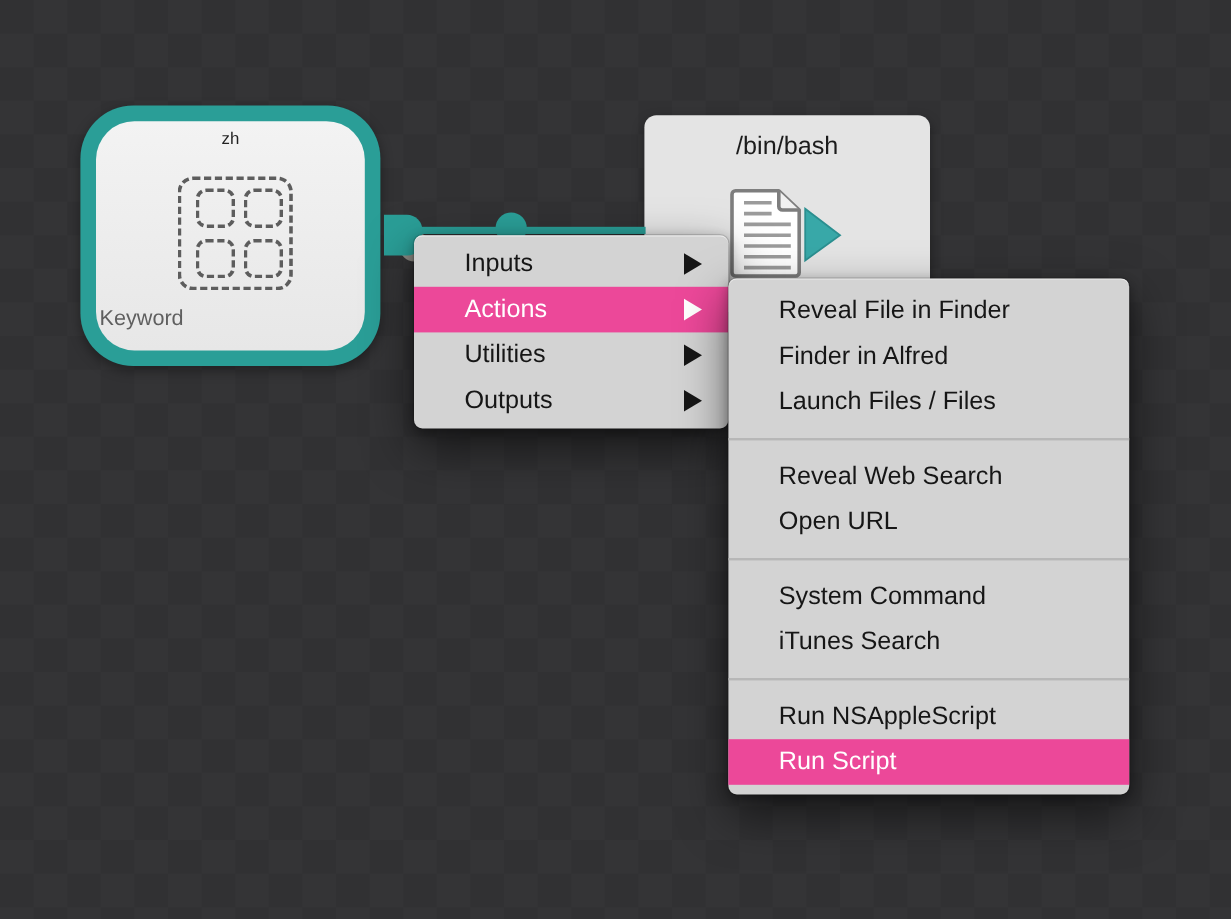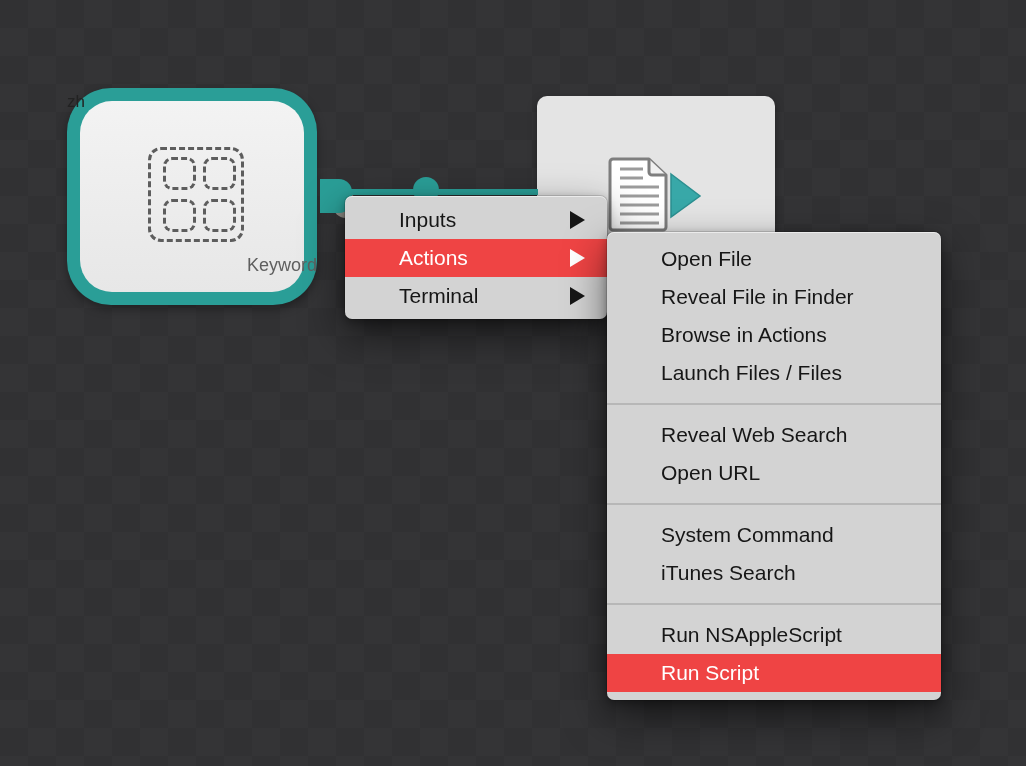--- a/index.html
+++ b/index.html
@@ -8,51 +8,51 @@
     position:relative;width:1026px;height:766px;overflow:hidden;
     background-color:#323233;
     background-image:repeating-conic-gradient(#343436 0% 25%, #313133 0% 50%);
     background-size:56px 56px;
   }
   .node{position:absolute;}
   
   .keyword-node{left:67px;top:88px;width:250px;height:217px;background:#2a9e97;
     border-radius:44px;box-shadow:0 4px 10px rgba(0,0,0,.35);z-index:2;}
   .node-inner{position:absolute;inset:13px;background:linear-gradient(#f3f3f3,#e7e7e7);border-radius:32px;}
-  .keyword-node .node-title{position:absolute;top:4px;left:0;right:0;text-align:left;
-    font-size:17px;color:#222;}
+  .keyword-node .node-title{position:absolute;top:19px;left:0;right:0;text-align:center;
+    font-size:14px;color:#222;}
   .kw-icon{position:absolute;left:81px;top:59px;width:90px;height:89px;
     border:3px dashed #5d5d5d;border-radius:13px;
     display:grid;grid-template-columns:27px 27px;gap:9px 13px;place-content:center;}
   .kw-cell{width:27px;height:27px;border:3px dashed #5d5d5d;border-radius:9px;}
-  .keyword-node .node-sub{position:absolute;top:167px;left:0;right:0;text-align:right;
-    font-size:18px;color:#5f5f5f;}
+  .keyword-node .node-sub{position:absolute;top:167px;left:0;right:0;text-align:left;
+    font-size:18px;color:#5f5f5f;padding-left:16px;}
   
   .nub-shadow{position:absolute;left:333px;top:193px;width:25px;height:25px;border-radius:50%;
     background:#8e8c86;z-index:3;}
   .nub{position:absolute;left:320px;top:179px;width:32px;height:34px;background:#2a9e97;
     border-radius:0 13px 13px 0;z-index:4;}
   .conn-line{position:absolute;left:340px;top:189px;width:198px;height:6px;background:#2a9e97;z-index:3;}
   .conn-dot{position:absolute;left:413px;top:177px;width:26px;height:26px;border-radius:50%;
     background:#2a9e97;z-index:3;}
   
   .script-node{left:537px;top:96px;width:238px;height:164px;background:#e4e4e4;
     border-radius:10px;box-shadow:0 4px 10px rgba(0,0,0,.35);z-index:2;}
   .script-node .node-title{position:absolute;top:14px;left:0;right:0;text-align:center;
     font-size:21px;color:#1c1c1c;}
   .doc-icon{position:absolute;left:68px;top:57px;}
   
   .menu{position:absolute;background:#d3d3d3;border-radius:7px;
     box-shadow:inset 0 1px 0 rgba(255,255,255,.55),
                0 16px 40px rgba(0,0,0,.55),0 3px 10px rgba(0,0,0,.3),0 0 0 1px rgba(0,0,0,.12);}
   .menu-1{left:345px;top:196px;width:262px;padding:5px 0 4px 0;z-index:10;}
   .menu-2{left:607px;top:232px;width:334px;padding:8px 0;z-index:11;}
-  .mi{position:relative;height:38px;line-height:38px;padding-left:54px;
+  .mi{position:relative;height:38px;line-height:38px;padding-left:42px;
     font-size:21px;color:#161616;cursor:default;}
-  .mi.selected{background:#ef4444;color:#fff;}
+  .mi.selected{background:#ec4899;color:#fff;}
   .arrow{position:absolute;right:22px;top:10px;width:0;height:0;
     border-left:15px solid currentColor;border-top:9px solid transparent;border-bottom:9px solid transparent;}
   .sep{height:2px;background:#b7b7b7;margin:11px 0;}
 </style>
 </head>
 <body>
 
 <div class="canvas">
 
   <div class="node keyword-node">
@@ -66,20 +66,21 @@
     </div>
     <div class="node-sub">Keyword</div>
   </div>
 
   <div class="nub-shadow"></div>
   <div class="nub"></div>
   <div class="conn-line"></div>
   <div class="conn-dot"></div>
 
   <div class="node script-node">
+    <div class="node-title">/bin/bash</div>
     <svg class="doc-icon" width="100" height="80" viewBox="0 0 100 80">
       <path d="M8 6 h36 l17 16 v52 a3 3 0 0 1 -3 3 h-50 a3 3 0 0 1 -3 -3 v-65 a3 3 0 0 1 3 -3 z" fill="#ffffff" stroke="#7e7e7e" stroke-width="3" stroke-linejoin="round"></path>
       <path d="M44 6 v13 a3 3 0 0 0 3 3 h14" fill="#f1f1f1" stroke="#7e7e7e" stroke-width="3" stroke-linejoin="round"></path>
       <g stroke="#9b9b9b" stroke-width="3">
         <line x1="15" y1="16" x2="38" y2="16"></line>
         <line x1="15" y1="25" x2="38" y2="25"></line>
         <line x1="15" y1="34" x2="54" y2="34"></line>
         <line x1="15" y1="43" x2="54" y2="43"></line>
         <line x1="15" y1="52" x2="54" y2="52"></line>
         <line x1="15" y1="61" x2="54" y2="61"></line>
@@ -92,32 +93,34 @@
   <div class="menu menu-1">
     <div class="mi">
       <span>Inputs</span>
       <span class="arrow"></span>
     </div>
     <div class="mi selected">
       <span>Actions</span>
       <span class="arrow"></span>
     </div>
     <div class="mi">
-      <span>Terminal</span>
+      <span>Utilities</span>
+      <span class="arrow"></span>
+    </div>
+    <div class="mi">
+      <span>Outputs</span>
       <span class="arrow"></span>
     </div>
   </div>
 
   <div class="menu menu-2">
     <div class="mi">
-      <span>Open File</span></div>
-    <div class="mi">
       <span>Reveal File in Finder</span></div>
     <div class="mi">
-      <span>Browse in Actions</span></div>
+      <span>Finder in Alfred</span></div>
     <div class="mi">
       <span>Launch Files / Files</span></div>
 
     <div class="sep"></div>
 
     <div class="mi">
       <span>Reveal Web Search</span></div>
     <div class="mi">
       <span>Open URL</span></div>
 

